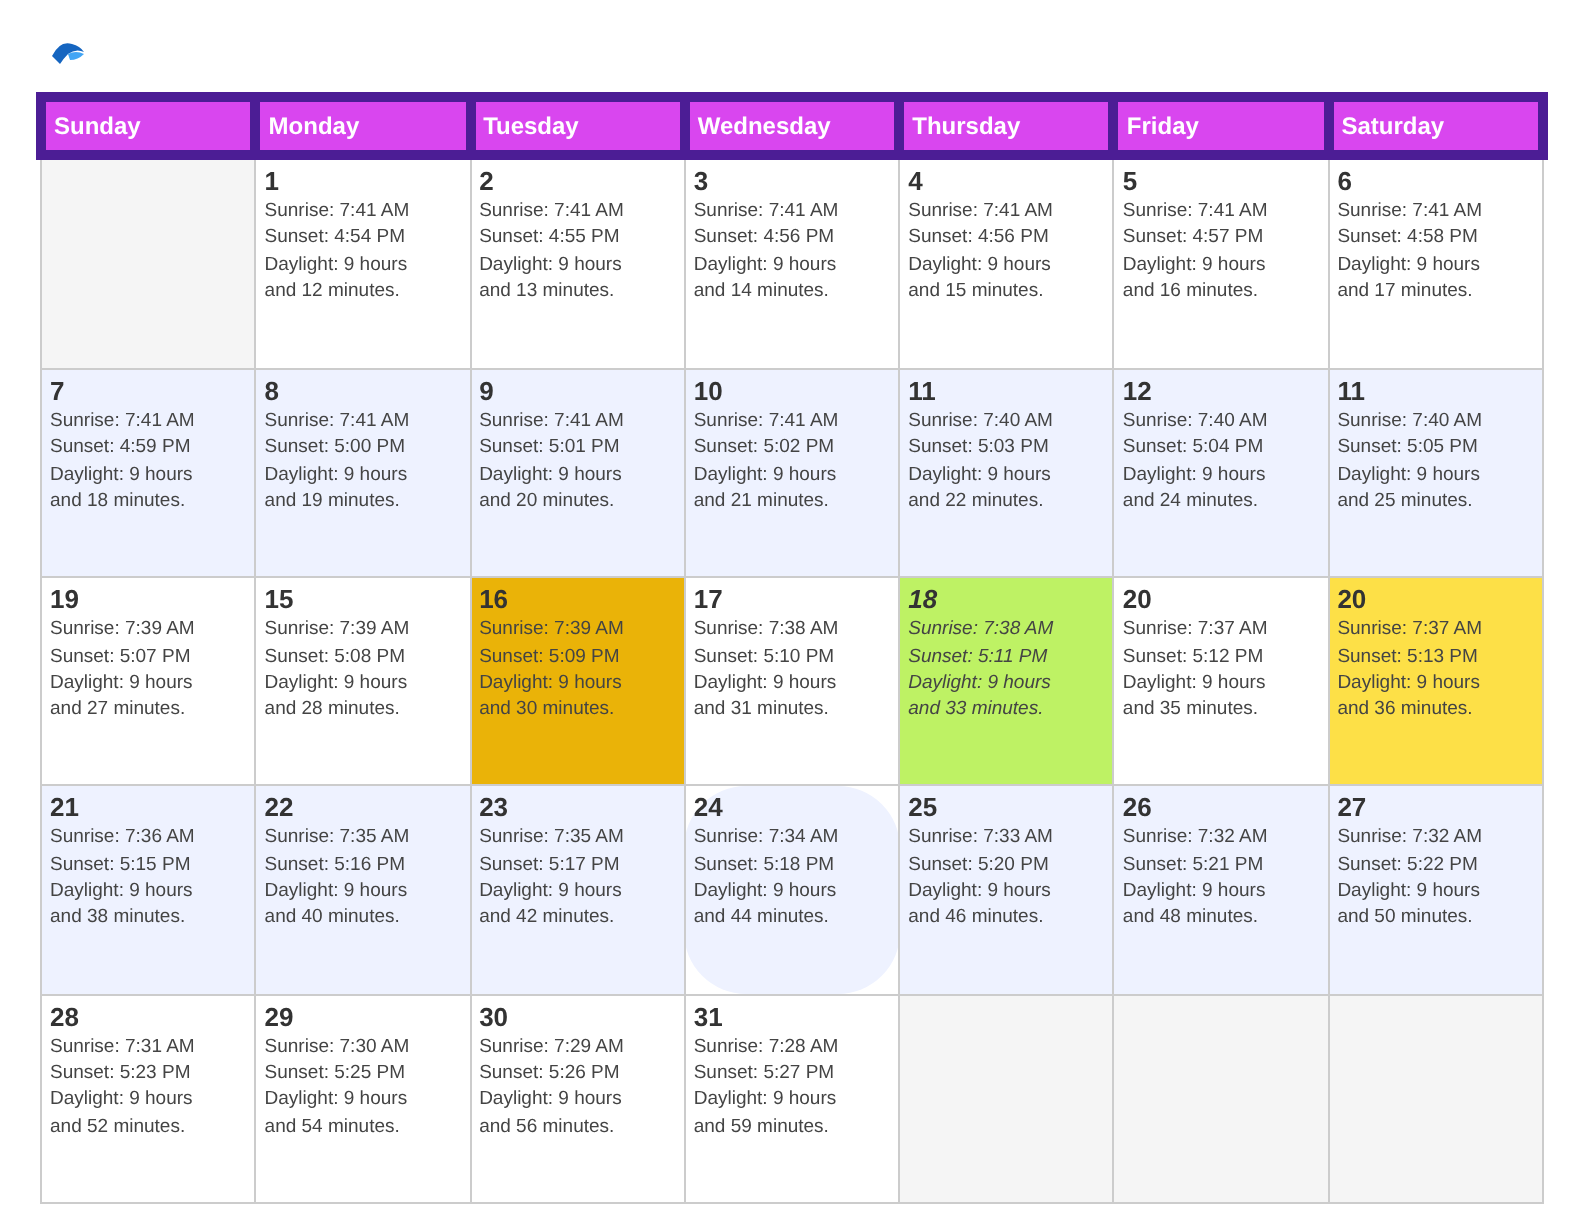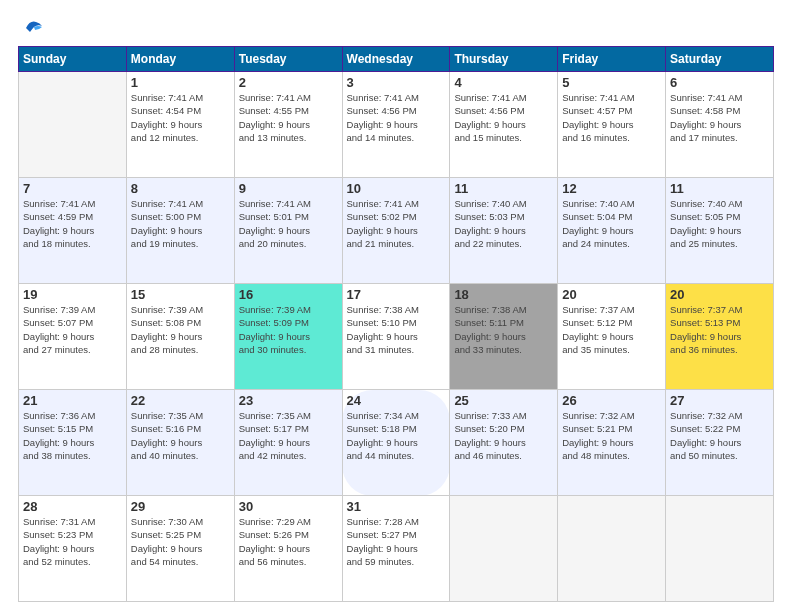--- a/index.html
+++ b/index.html
@@ -63,27 +63,27 @@
       font-weight: 600;
     }
     .calendar {
       flex: 1;
       border: 1px solid #ccc;
       border-collapse: collapse;
       width: 100%;
       table-layout: fixed;
     }
     .calendar th {
-      background: #0369a1;
+      background: #d946ef;
       color: #fff;
       font-size: 12px;
       font-weight: bold;
       padding: 5px 4px;
       text-align: left;
-      border: 1px solid #4c1d95;
+      border: 5px solid #4c1d95;
     }
     .calendar td {
       border: 1px solid #ccc;
       vertical-align: top;
       padding: 3px 4px;
       font-size: 10px;
       color: #333;
       background: #fff;
     }
     .calendar td.empty {
@@ -201,29 +201,29 @@
         </tr>
         <tr>
           <td style="background: rgb(255, 255, 255);">
             <span class="day-number">19</span>
             <div class="day-info">Sunrise: 7:39 AM<br>Sunset: 5:07 PM<br>Daylight: 9 hours<br>and 27 minutes.</div>
           </td>
           <td style="background: rgb(255, 255, 255);">
             <span class="day-number">15</span>
             <div class="day-info">Sunrise: 7:39 AM<br>Sunset: 5:08 PM<br>Daylight: 9 hours<br>and 28 minutes.</div>
           </td>
-          <td style="background: #5eead4;">
+          <td style="background: #eab308;">
             <span class="day-number">16</span>
             <div class="day-info">Sunrise: 7:39 AM<br>Sunset: 5:09 PM<br>Daylight: 9 hours<br>and 30 minutes.</div>
           </td>
           <td style="background: rgb(255, 255, 255);">
             <span class="day-number">17</span>
             <div class="day-info">Sunrise: 7:38 AM<br>Sunset: 5:10 PM<br>Daylight: 9 hours<br>and 31 minutes.</div>
           </td>
-          <td style="background: #a3a3a3;">
+          <td style="background: #bef264; font-style: italic;">
             <span class="day-number">18</span>
             <div class="day-info">Sunrise: 7:38 AM<br>Sunset: 5:11 PM<br>Daylight: 9 hours<br>and 33 minutes.</div>
           </td>
           <td style="background: rgb(255, 255, 255);">
             <span class="day-number">20</span>
             <div class="day-info">Sunrise: 7:37 AM<br>Sunset: 5:12 PM<br>Daylight: 9 hours<br>and 35 minutes.</div>
           </td>
           <td style="background: #fde047;">
             <span class="day-number">20</span>
             <div class="day-info">Sunrise: 7:37 AM<br>Sunset: 5:13 PM<br>Daylight: 9 hours<br>and 36 minutes.</div>

